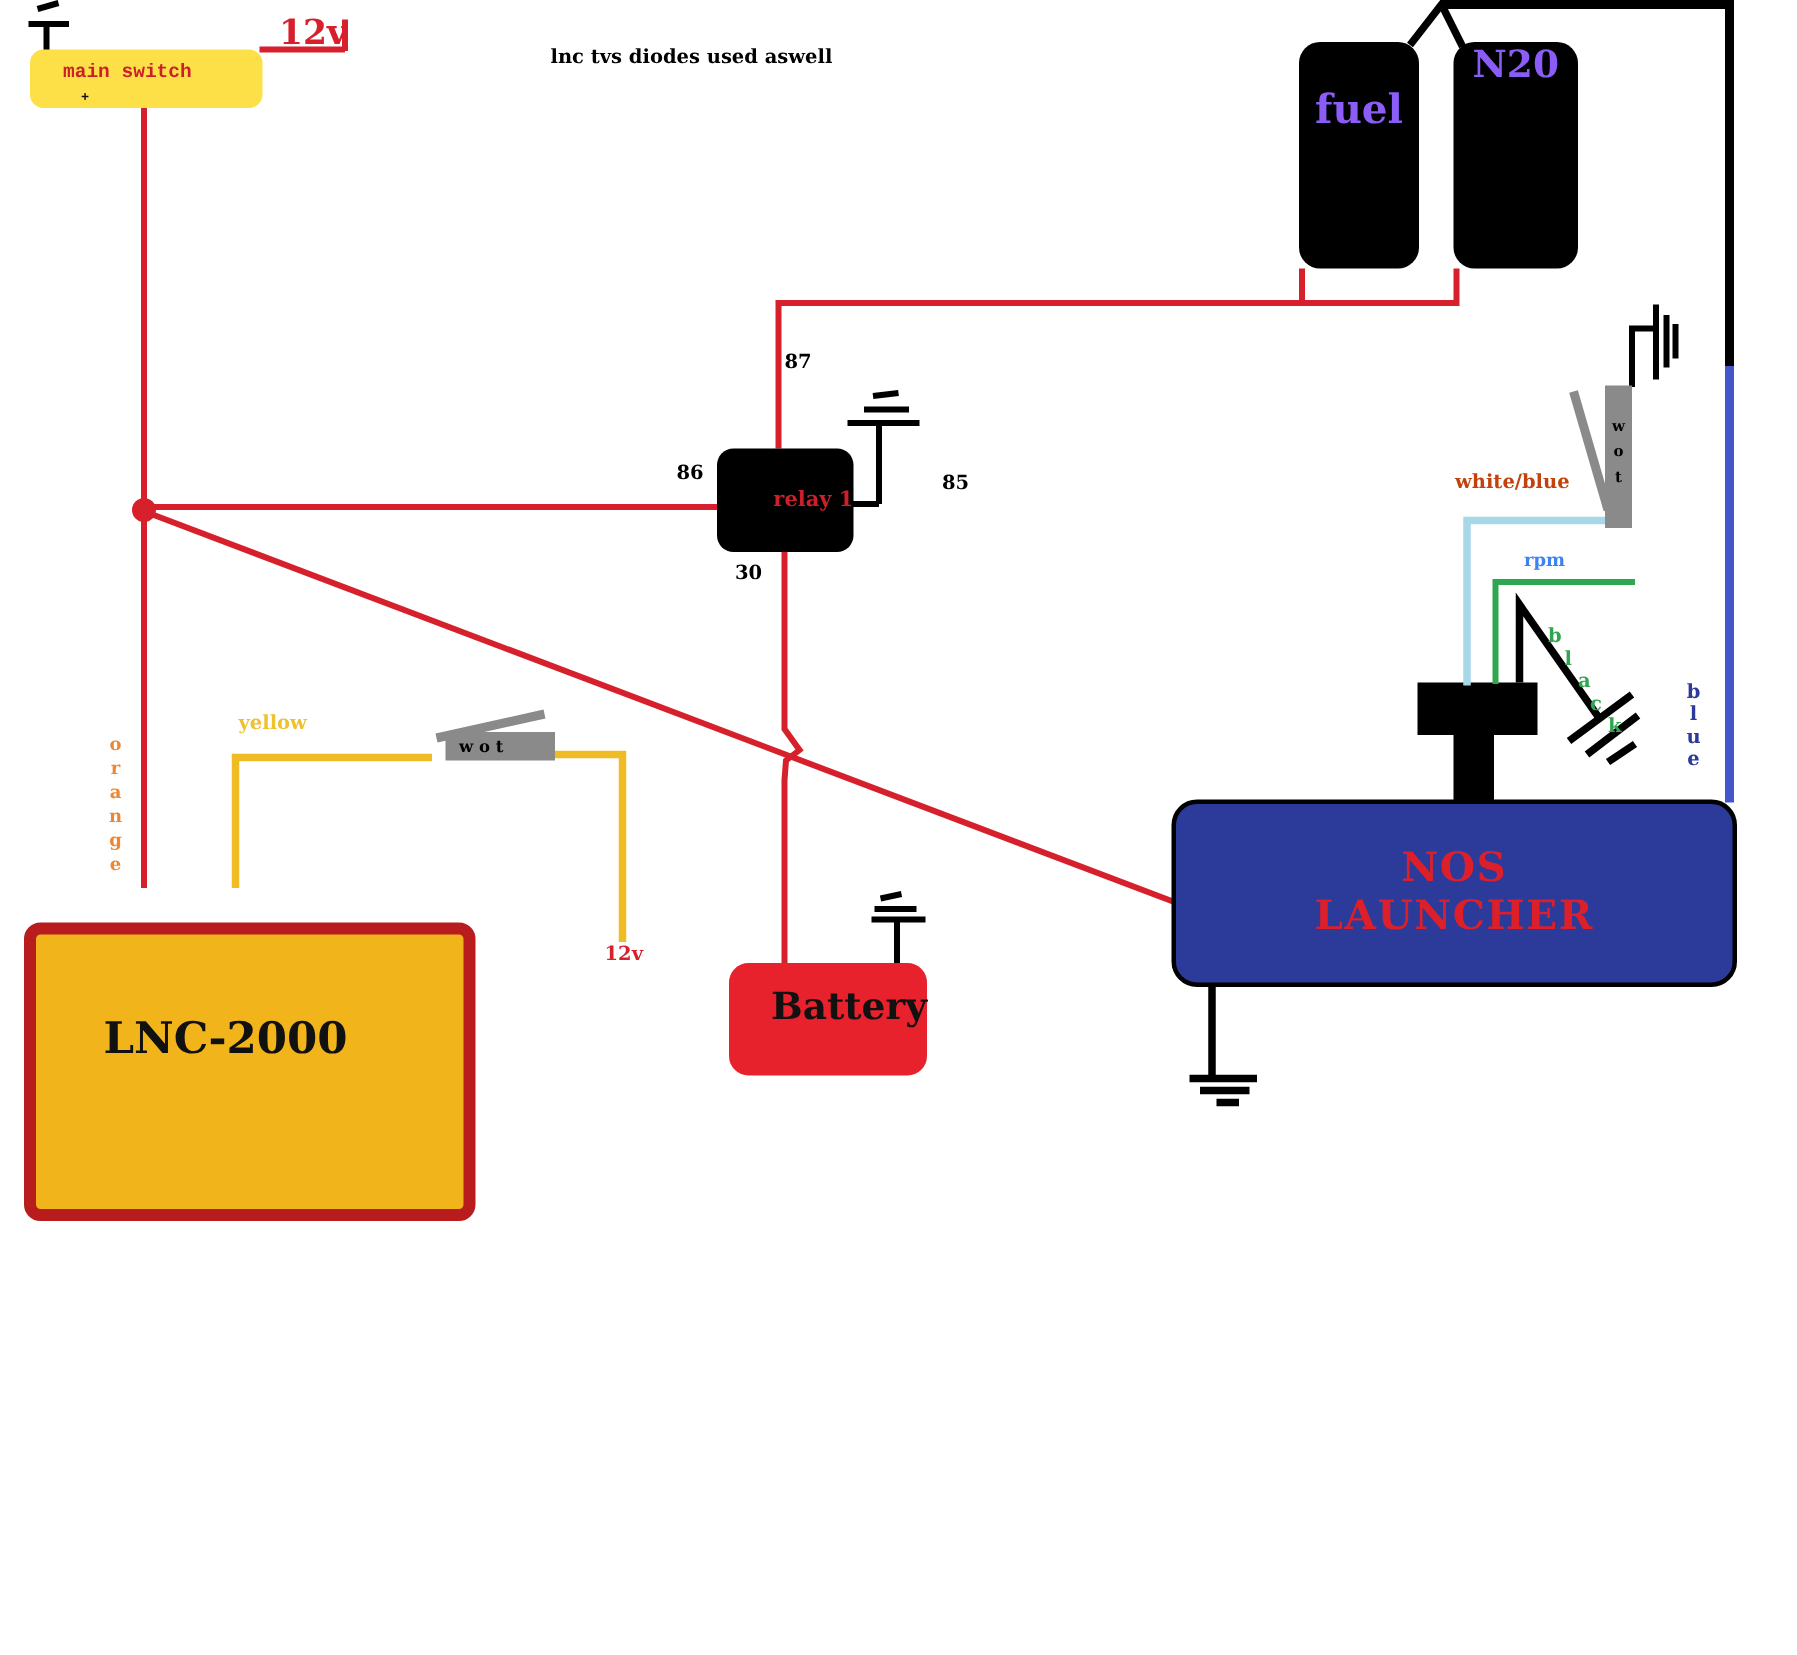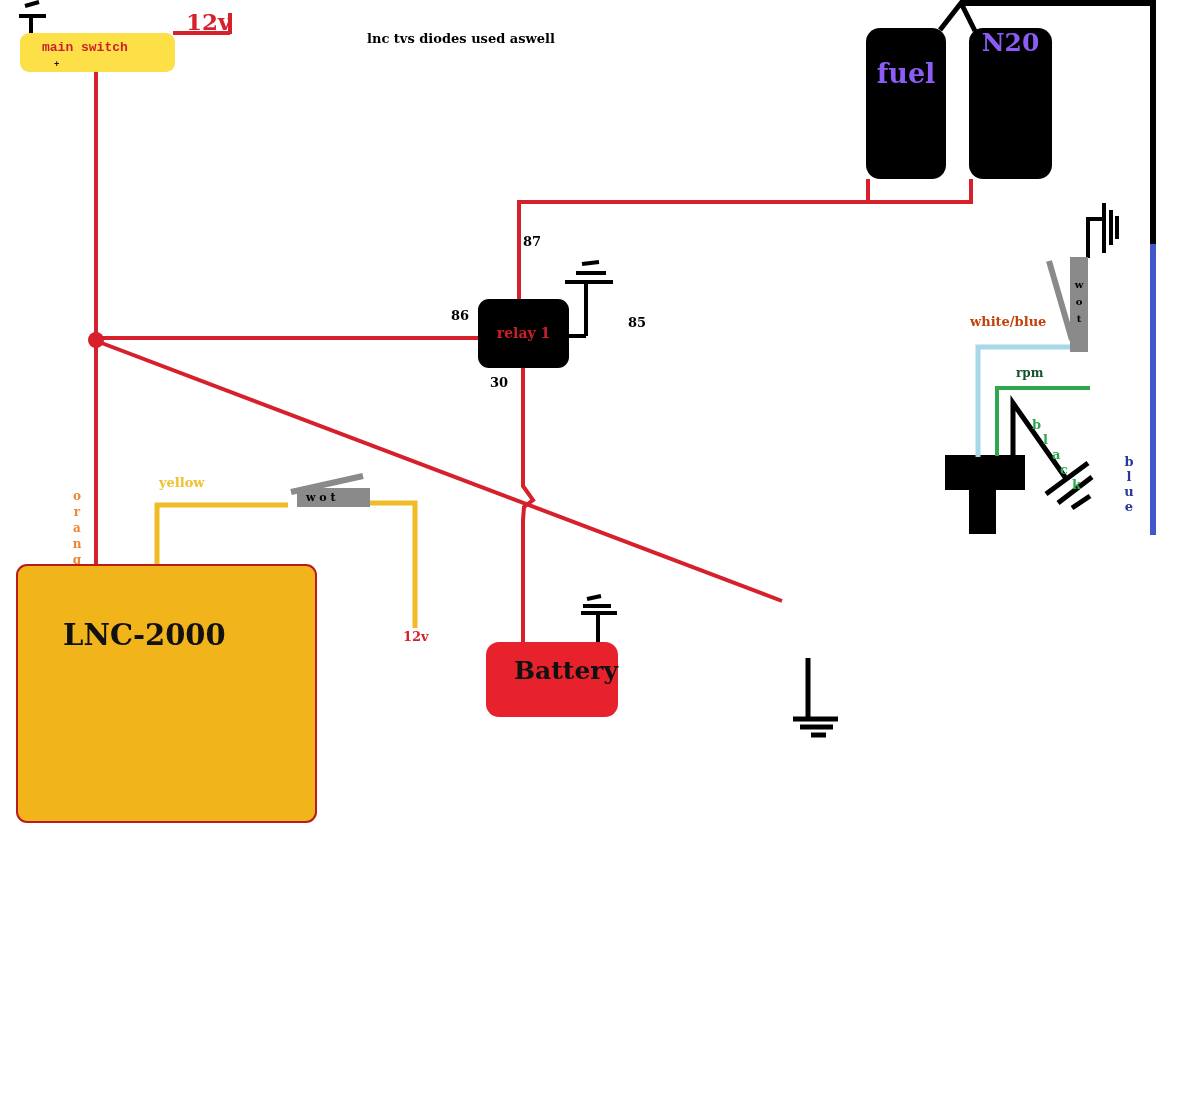--- a/index.html
+++ b/index.html
@@ -20,29 +20,29 @@
   .main-switch .plus{position:absolute;left:34px;top:27px;font-size:9px;color:#111;}
 
   .v12top{left:186px;top:8px;font-size:23px;color:#d6202c;}
   .note{left:367px;top:31px;font-size:13px;color:#000;}
 
   .solenoid{position:absolute;z-index:2;background:#000;border-radius:14px;text-align:center;color:#8b5cf6;}
   .sol-fuel{left:866px;top:28px;width:80px;height:151px;font-size:27px;padding-top:30px;box-sizing:border-box;}
   .sol-n2o{left:969px;top:28px;width:83px;height:151px;font-size:25px;box-sizing:border-box;}
 
   .relay{left:478px;top:299px;width:91px;height:69px;background:#000;border-radius:11px;color:#cc1f2a;
-         font-size:14px;text-align:center;line-height:69px;}
+         font-size:14px;text-align:right;line-height:69px;}
   .pin{font-size:13px;color:#000;}
   .pin87{left:523px;top:234px;}
   .pin86{left:451px;top:308px;}
   .pin85{left:588px;top:315px;padding-left:40px;}
   .pin30{left:490px;top:375px;}
 
   .whiteblue{left:970px;top:314px;font-size:13px;color:#c2410c;}
-  .rpm{left:1016px;top:366px;font-size:12px;color:#14532d;}
+  .rpm{left:1016px;top:366px;font-size:12px;color:#3b82f6;}
   .yellow-lbl{left:159px;top:475px;font-size:13px;color:#eec12f;}
 
   .vchars .ch{display:block;}
   .orange-lbl{left:70px;top:488px;font-size:12px;color:#ee8733;line-height:16px;text-align:center;width:14px;}
   .blue-lbl{left:1122px;top:454px;font-size:13px;color:#2b3a9a;line-height:15px;text-align:center;width:14px;}
   .black-diag{left:1032px;top:417px;font-size:13px;color:#2fa750;line-height:15px;}
   .black-diag .ch:nth-child(2){margin-left:11px;}
   .black-diag .ch:nth-child(3){margin-left:20px;}
   .black-diag .ch:nth-child(4){margin-left:28px;}
   .black-diag .ch:nth-child(5){margin-left:40px;}
@@ -52,21 +52,21 @@
   .wot-right{left:1070px;top:257px;width:18px;height:95px;background:#8a8a8a;color:#000;
              font-size:10px;padding-top:19px;line-height:17px;text-align:center;}
 
   .nos{left:781px;top:533px;width:377px;height:125px;background:#2c3a9a;border:3px solid #000;
        border-radius:17px;color:#dd1f2a;text-align:center;font-size:27px;letter-spacing:1px;padding-top:27px;}
   .nos div{line-height:32px;}
 
   .battery{left:486px;top:642px;width:132px;height:75px;background:#e8222c;border-radius:13px;
            color:#111;font-size:25px;text-align:right;padding-top:14px;}
 
-  .lnc{left:16px;top:564px;width:301px;height:259px;background:#f2b41b;border:2px solid #b91c1c;
+  .lnc{left:16px;top:615px;width:301px;height:199px;background:#f2b41b;border:8px solid #b91c1c;
        border-radius:11px;color:#111;}
   .lnc .lbl{position:absolute;left:45px;top:52px;font-size:29px;}
 
   .v12small{left:403px;top:629px;font-size:13px;color:#d6202c;}
 </style>
 </head>
 <body>
 
 <div id="canvas">
 
@@ -193,20 +193,24 @@
 
   <div class="box wot-left">
     <span>w o t</span>
   </div>
   <div class="box vchars wot-right">
       <span class="ch">w</span>
       <span class="ch">o</span>
       <span class="ch">t</span>
     </div>
 
+  <div class="box nos">
+    <div>NOS</div>
+    <div>LAUNCHER</div>
+  </div>
 
   <div class="box battery">
     <span>Battery</span>
   </div>
 
   <div class="box lnc">
     <span class="lbl">LNC-2000</span>
   </div>
 
 </div>

